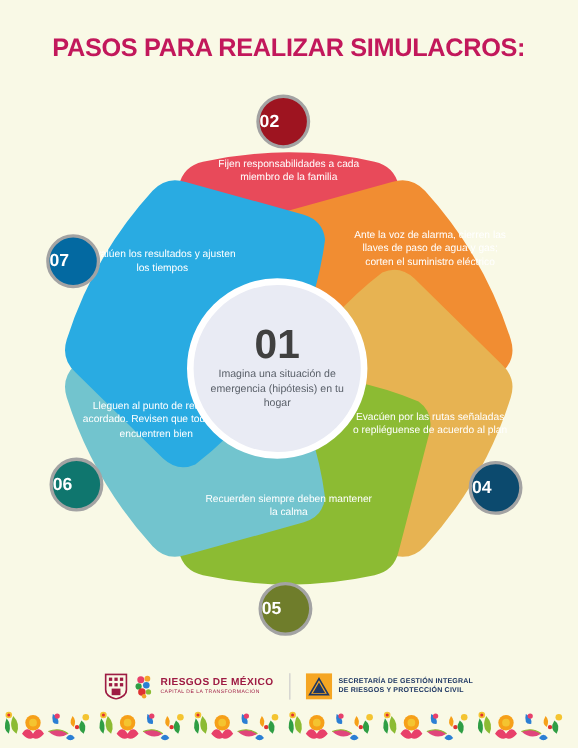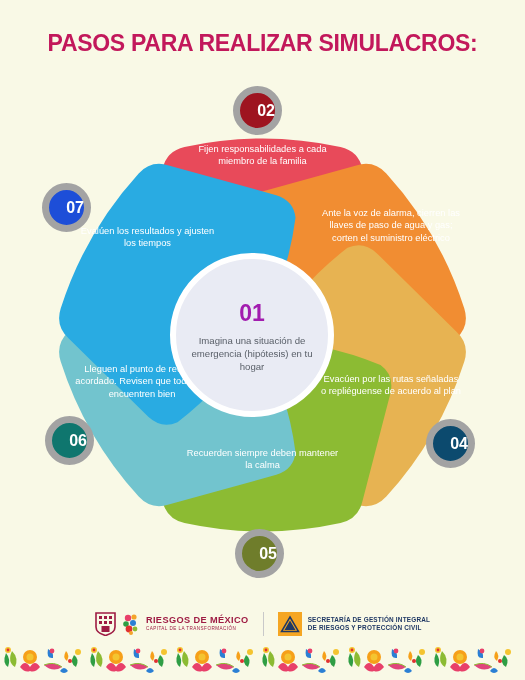--- a/index.html
+++ b/index.html
@@ -30,41 +30,41 @@
     color:#ffffff;
     font-size:9.3px;
     line-height:12.4px;
     text-align:center;
     font-family:"Liberation Sans", sans-serif;
   }
 
   .badge{
     position:absolute;
     border-radius:50%;
-    display:flex;align-items:center;justify-content:flex-end;
+    display:flex;align-items:center;justify-content:flex-start;
     color:#ffffff;
     font-size:16px;
     font-weight:bold;
     box-sizing:border-box;
-    border:7px solid #a3a3a3;
+    border:3px solid #a3a3a3;
   }
 
   .center-circle{
     position:absolute;
     border-radius:50%;
     background:#e9ebf4;
     border:6px solid #ffffff;
     box-sizing:border-box;
     display:flex;flex-direction:column;
     align-items:center;justify-content:center;
     text-align:center;
   }
   .center-num{
-    color:#a21caf;
-    font-size:23px;
+    color:#404040;
+    font-size:37px;
     font-weight:bold;
     line-height:30px;
     margin-bottom:6px;
   }
   .center-text{
     color:#5a6069;
     font-size:9.6px;
     line-height:13px;
     padding:0 10px;
   }
@@ -146,21 +146,21 @@
   </div>
   <div class="badge" style="left:426px;top:419px;width:49px;height:49px;background:#0c4a6e;">
     <span>04</span>
   </div>
   <div class="badge" style="left:235px;top:529px;width:49px;height:49px;background:#6f7d2b;">
     <span>05</span>
   </div>
   <div class="badge" style="left:45px;top:416px;width:49px;height:49px;background:#0f766e;">
     <span>06</span>
   </div>
-  <div class="badge" style="left:42px;top:183px;width:49px;height:49px;background:#1d4ed8;">
+  <div class="badge" style="left:42px;top:213px;width:49px;height:49px;background:#0369a1;">
     <span>07</span>
   </div>
 
   <div class="center-circle" style="left:170px;top:253px;width:164px;height:164px;">
     <div class="center-num">01</div>
     <div class="center-text">Imagina una situación de emergencia (hipótesis) en tu hogar</div>
   </div>
 
   <div class="footer">
     <div class="cdmx-block">

